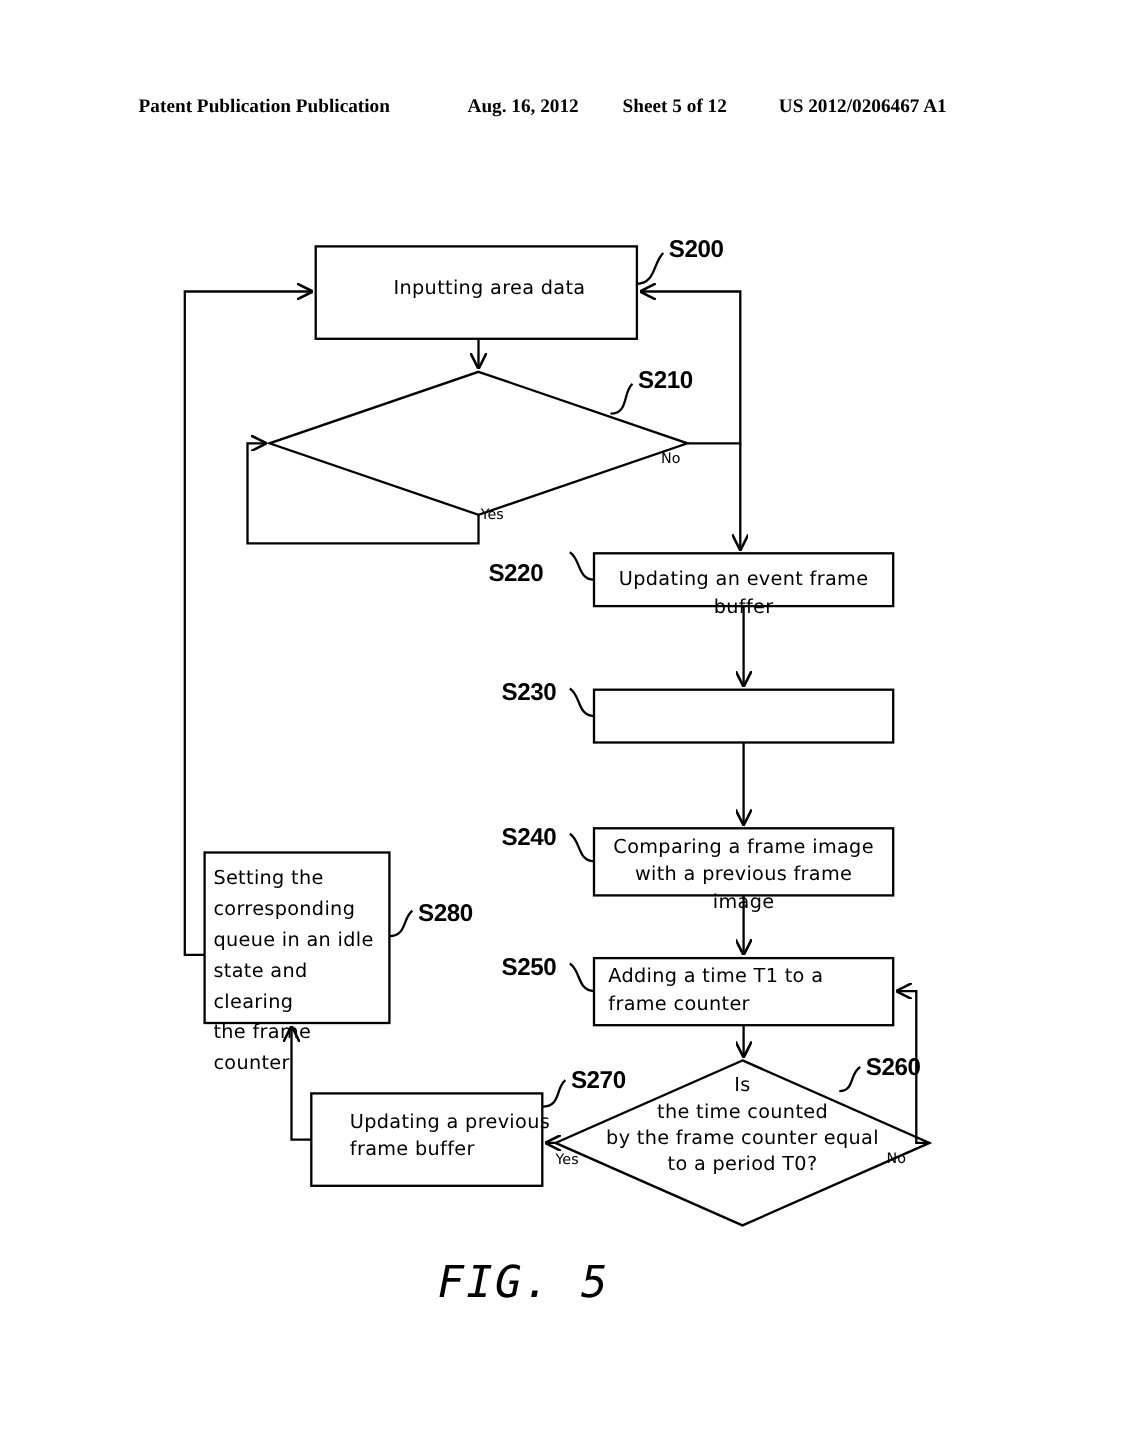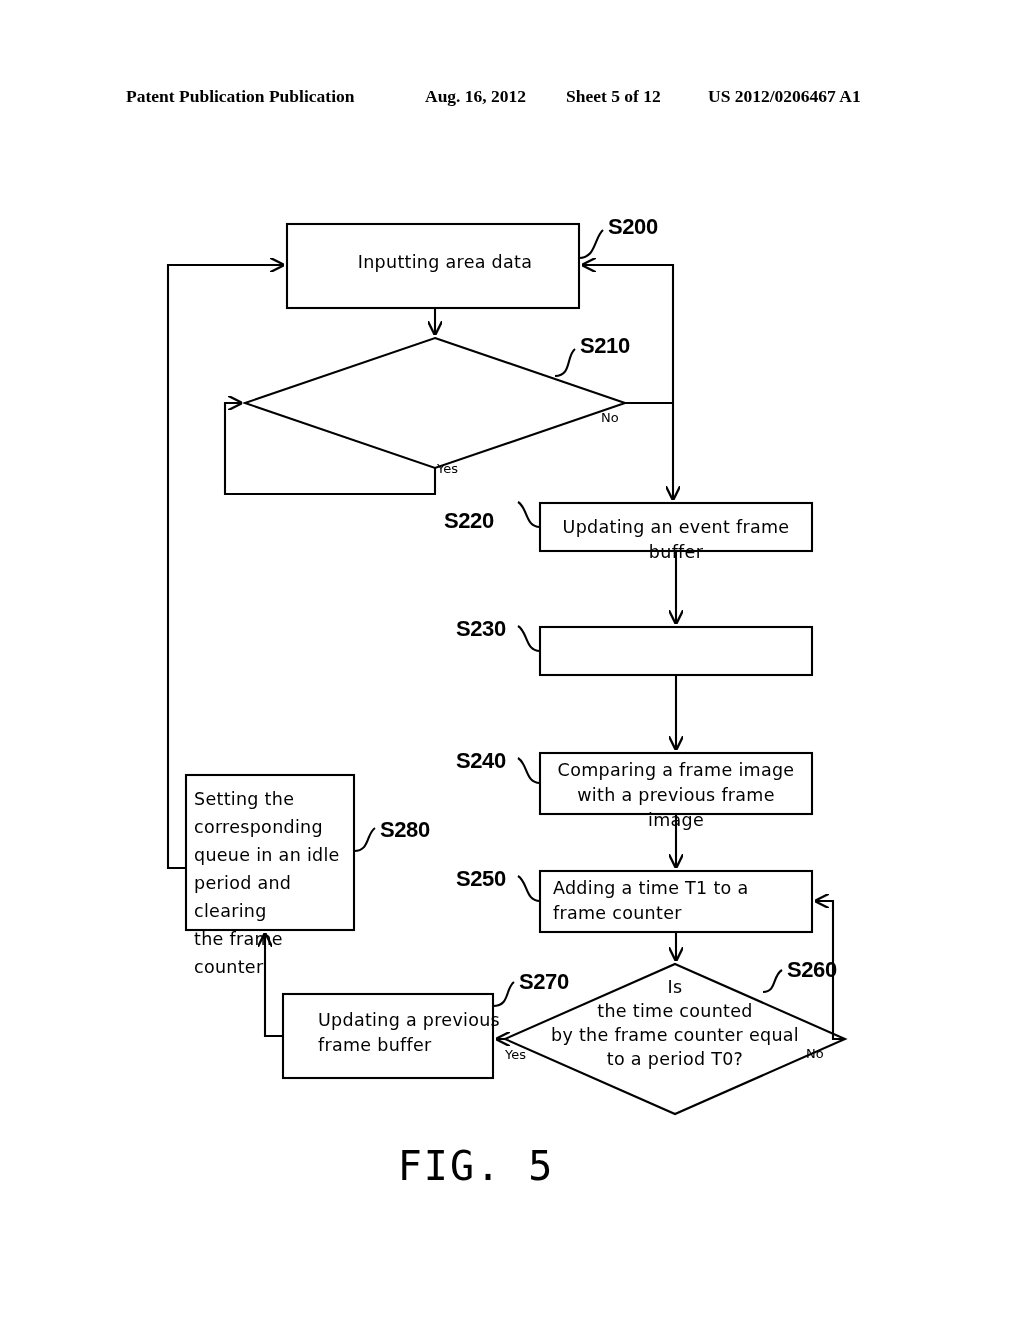--- a/index.html
+++ b/index.html
@@ -98,20 +98,21 @@
   #fig-caption {
     position: absolute;
     left: 0;
     top: 1143px;
     width: 952px;
     text-align: center;
     font-family: "DejaVu Sans Mono", monospace;
     font-size: 40px;
     letter-spacing: 2px;
     color: #000;
+    font-style: italic;
   }
 </style>
 </head>
 <body>
 
 <div id="page">
 
   <div id="header">
     <span class="h-pub">Patent Publication Publication</span>
     <span class="h-date">Aug. 16, 2012</span>
@@ -191,21 +192,21 @@
 the time counted
 by the frame counter equal
 to a period T0?</div>
 
   <div class="node-text left" style="left:294px; top:1008px; width:196px;margin-left:24px;">Updating a previous
 frame buffer</div>
 
   <div class="node-text left" style="left:194px; top:785px; width:158px; line-height:28px;">Setting the
 corresponding
 queue in an idle
-period and clearing
+state and clearing
 the frame counter</div>
 
   <span class="ref-label" style="left:608px; top:214px;">S200</span>
   <span class="ref-label" style="left:580px; top:333px;">S210</span>
   <span class="ref-label" style="left:444px; top:492px;margin-top:16px;">S220</span>
   <span class="ref-label" style="left:456px; top:616px;">S230</span>
   <span class="ref-label" style="left:456px; top:748px;">S240</span>
   <span class="ref-label" style="left:456px; top:866px;">S250</span>
   <span class="ref-label" style="left:787px; top:957px;">S260</span>
   <span class="ref-label" style="left:519px; top:969px;">S270</span>

